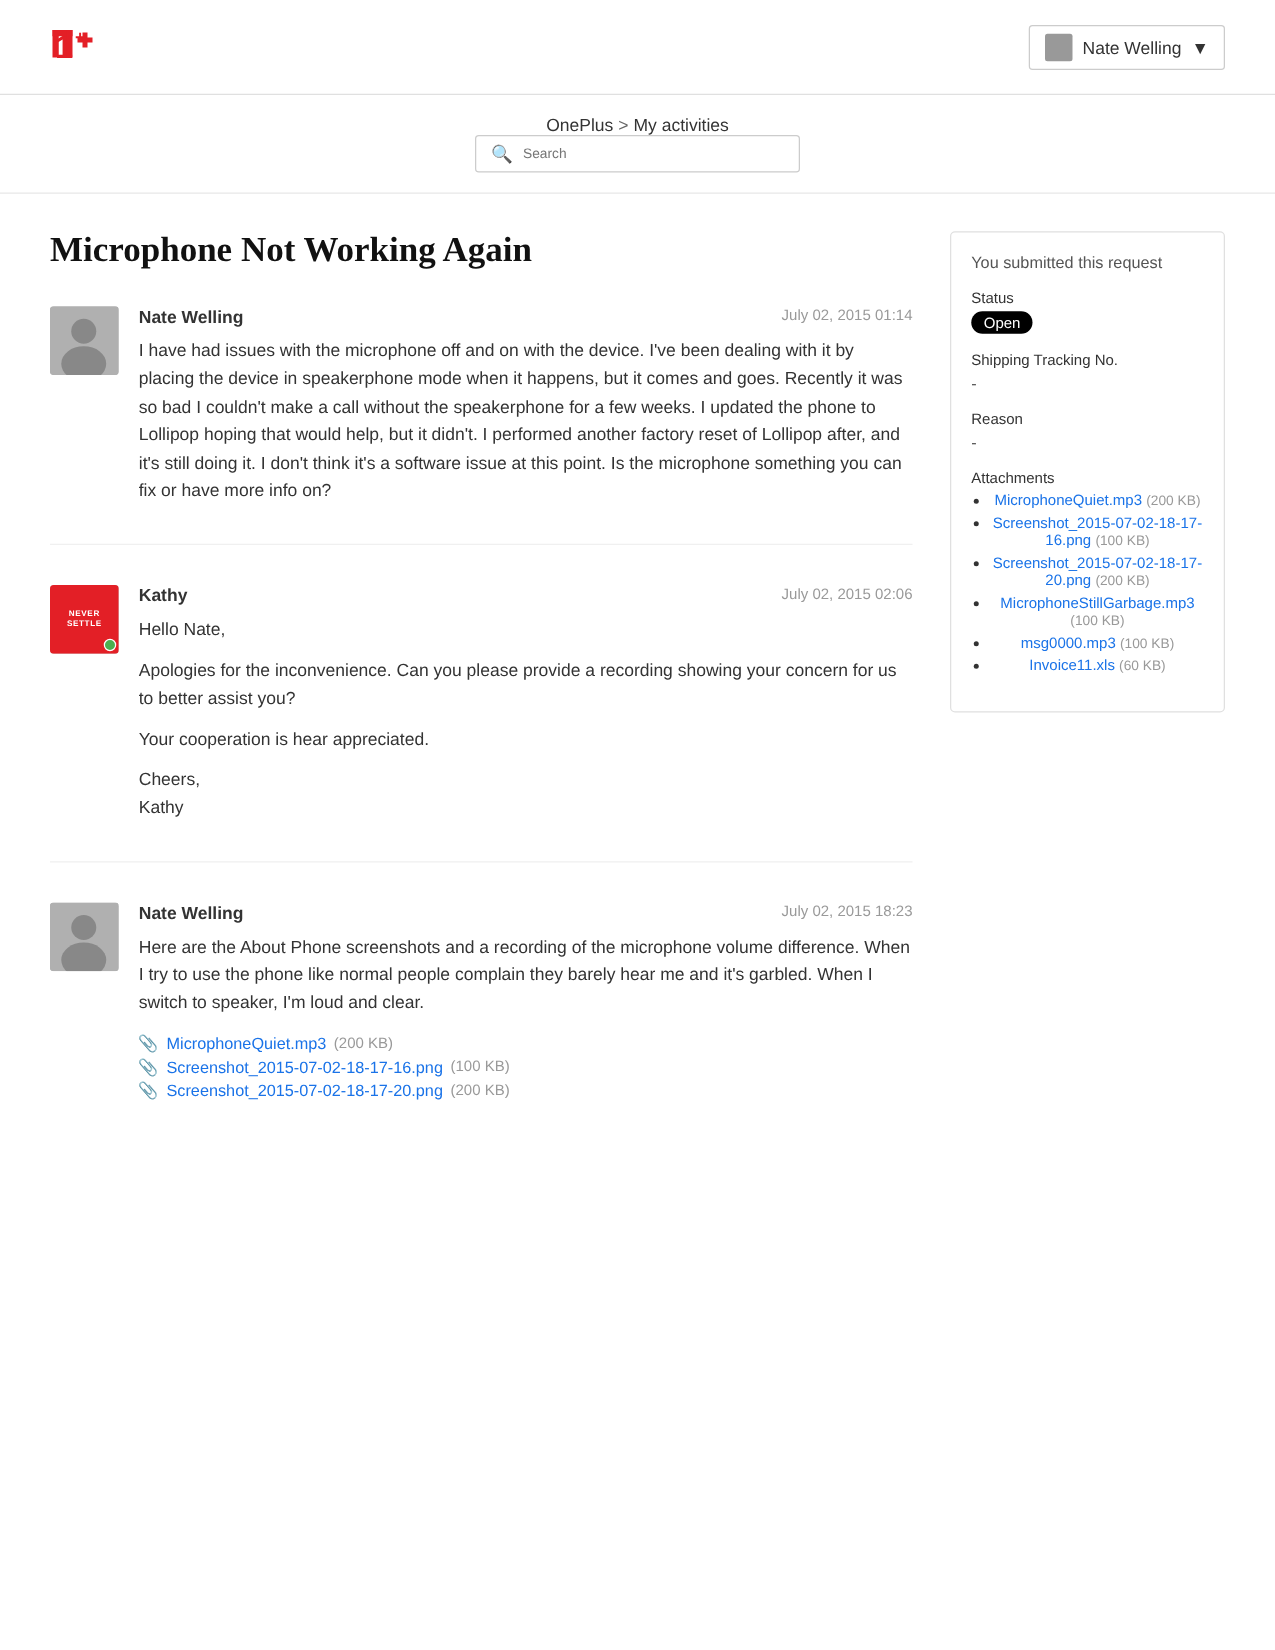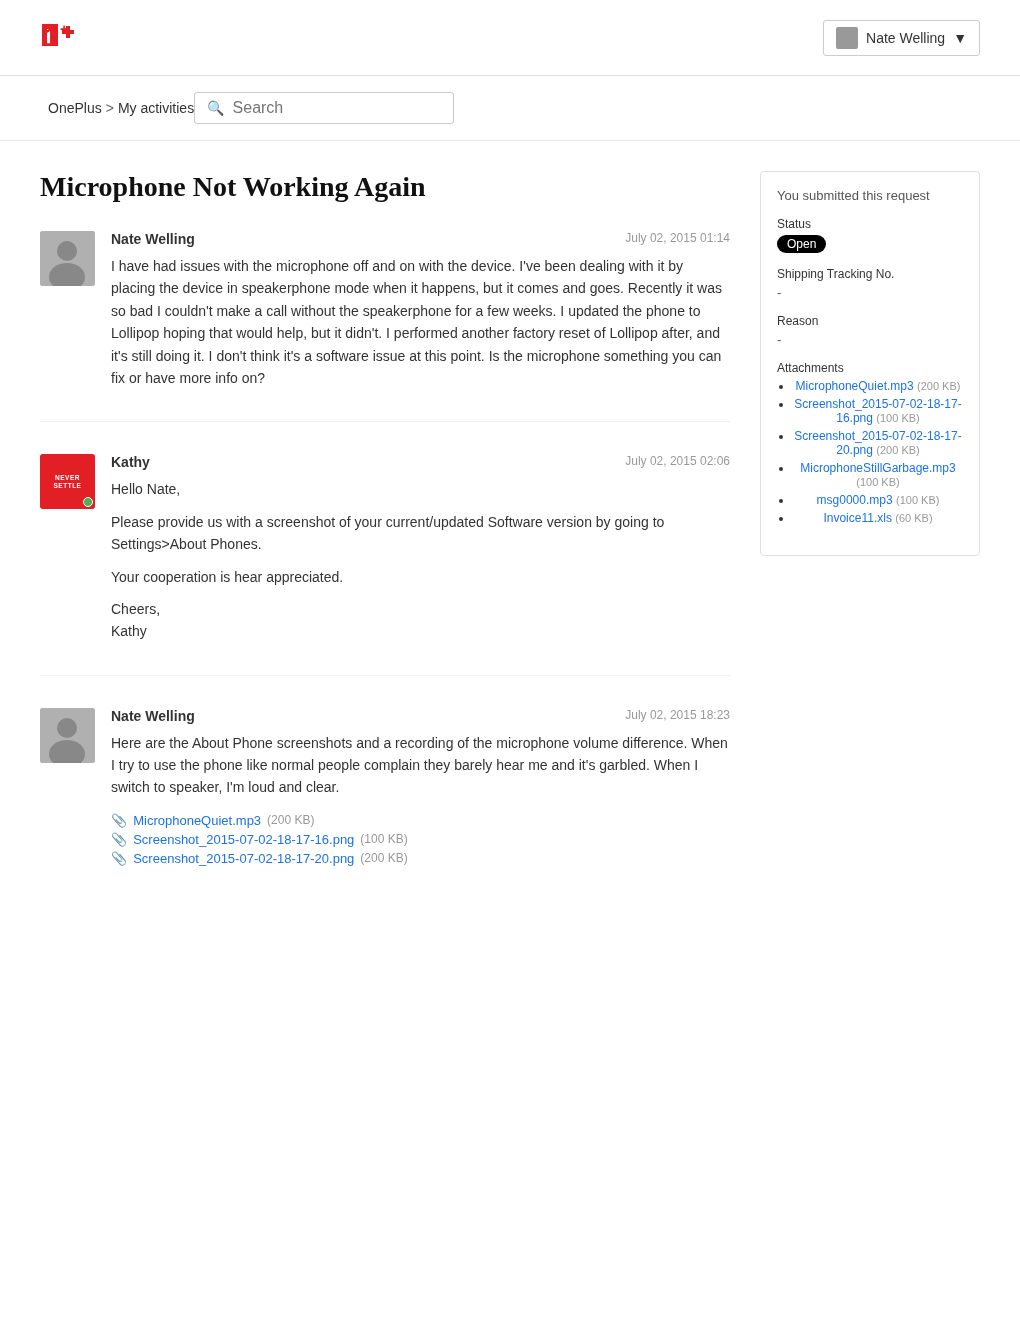--- a/index.html
+++ b/index.html
@@ -35,20 +35,21 @@
       border-radius: 2px;
     }
 
     
     .nav-bar {
       display: flex;
       align-items: center;
       justify-content: flex-start;
       padding: 16px 48px;
       border-bottom: 1px solid #e8e8e8;
+      flex-direction: column;
     }
     .breadcrumb {
       display: flex;
       align-items: center;
       gap: 4px;
       font-size: 14px;
       color: #333;
     }
     .breadcrumb a { color: #333; text-decoration: none; }
     .breadcrumb .sep { color: #666; }
@@ -58,21 +59,21 @@
       align-items: center;
       border: 1px solid #ccc;
       border-radius: 3px;
       padding: 6px 12px;
       width: 260px;
       gap: 8px;
     }
     .search-box input {
       border: none;
       outline: none;
-      font-size: 16px;
+      font-size: 11px;
       width: 100%;
       color: #333;
     }
     .search-icon-svg { color: #999; font-size: 14px; }
 
     
     .main-content {
       display: flex;
       padding: 30px 40px;
       gap: 30px;
@@ -330,21 +331,21 @@
           <div class="badge"></div>
         </div>
       </div>
       <div class="comment-body">
         <div class="comment-meta">
           <span class="comment-author">Kathy</span>
           <span class="comment-date">July 02, 2015 02:06</span>
         </div>
         <div class="comment-text">
           <p>Hello Nate,</p>
-          <p>Please provide us with a screenshot of your current/updated Software version by going to Settings&gt;About Phones.</p>
+          <p>Apologies for the inconvenience. Can you please provide a recording showing your concern for us to better assist you?</p>
           <p>Your cooperation is hear appreciated.</p>
           <p>Cheers,<br>Kathy</p>
         </div>
       </div>
     </div>
 
     <div class="comment">
       <div class="avatar">
         <div class="avatar-img-placeholder">
           <svg width="55" height="55" viewBox="0 0 55 55">

